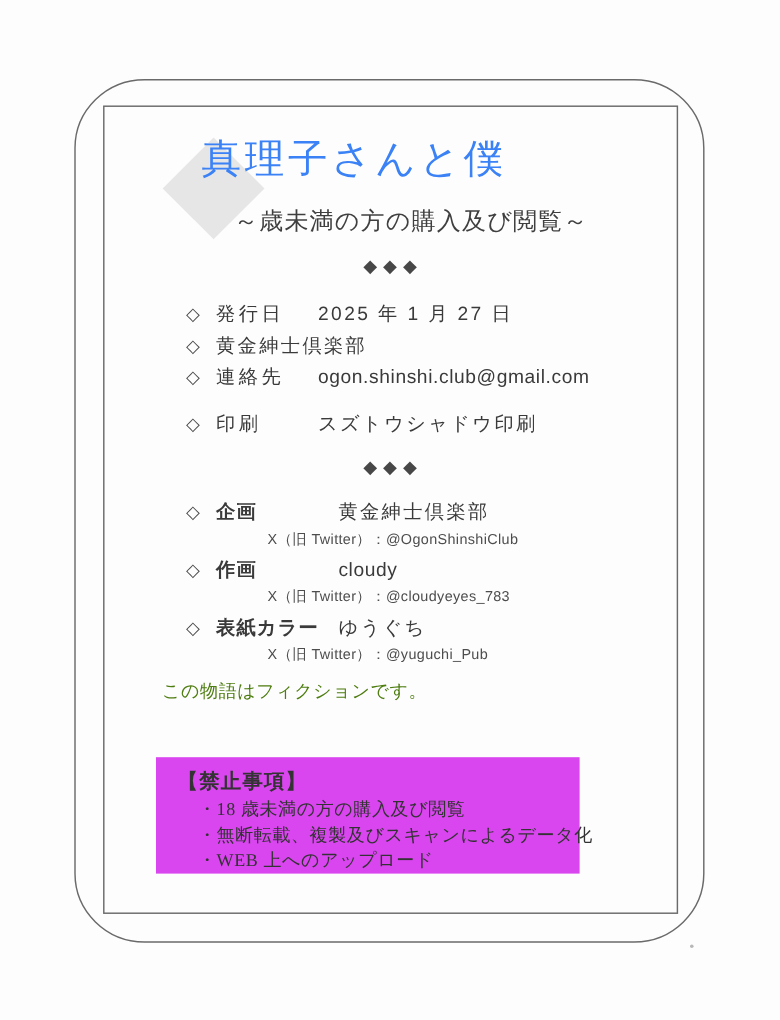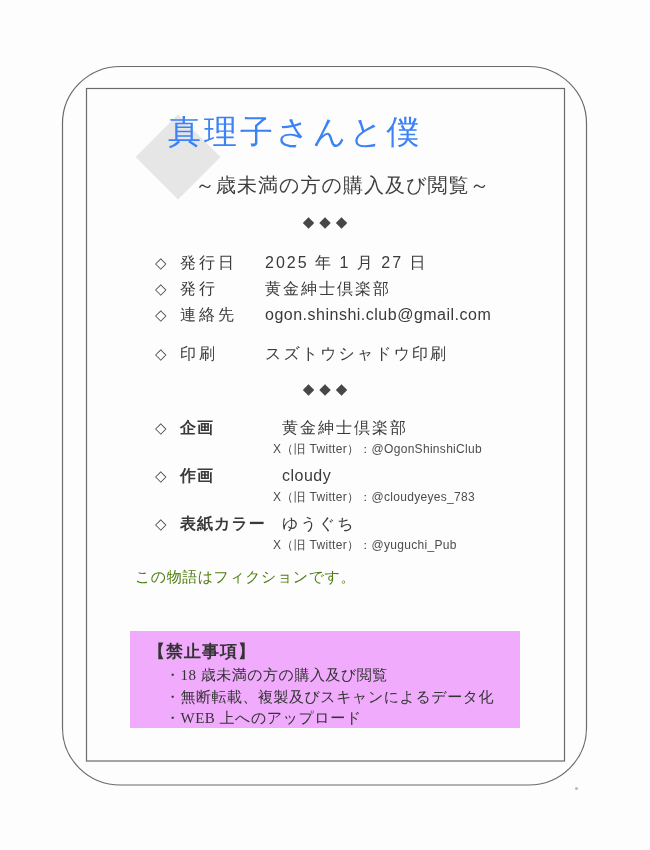--- a/index.html
+++ b/index.html
@@ -24,27 +24,27 @@
   .row.gap{margin-top:13px;}
   .bullet{display:inline-block;width:25px;font-size:15px;color:#4a4a4a;}
   .lbl{display:inline-block;width:85px;letter-spacing:3px;}
   .val{letter-spacing:2px;}
   .val.latin{letter-spacing:0.5px;text-align:right;}
   
   .credit-rows{left:155px;top:416px;}
   .crow{margin-bottom:6px;}
   .crow .main-line{display:flex;line-height:24px;font-size:16px;white-space:nowrap;}
   .crow .lbl{width:102px;letter-spacing:1px;font-weight:bold;}
-  .sub{margin-left:118px;font-size:12px;line-height:18px;color:#4d4d4d;
+  .sub{margin-left:68px;font-size:12px;line-height:18px;color:#4d4d4d;
        letter-spacing:0.3px;white-space:nowrap;}
   
   .disclaimer{left:135px;top:567px;font-family:"Liberation Serif","DejaVu Serif",serif;
               font-size:15px;line-height:21px;letter-spacing:0.5px;color:#4d7c0f;}
   
-  .pbox{left:130px;top:631px;width:390px;height:97px;background:#f0abfc;
+  .pbox{left:130px;top:631px;width:353px;height:97px;background:#d946ef;
         font-family:"Liberation Serif","DejaVu Serif",serif;color:#333;}
   .pb-title{margin:9px 0 2px 18px;font-size:17px;font-weight:bold;letter-spacing:1px;}
   .pb-item{margin-left:35px;font-size:15px;line-height:21.5px;letter-spacing:0.5px;
            white-space:nowrap;}
   .speck{left:575px;top:787px;width:3px;height:3px;border-radius:50%;background:#b8b8b8;}
 </style>
 </head>
 <body>
 
 <div class="page">
@@ -61,21 +61,20 @@
   <div class="abs divider div1">◆◆◆</div>
 
   <div class="abs pub-rows">
     <div class="row">
       <span class="bullet">◇</span>
       <span class="lbl">発行日</span>
       <span class="val">2025 年 1 月 27 日</span>
     </div>
     <div class="row">
       <span class="bullet">◇</span>
-      <span class="lbl">発行</span>
       <span class="val">黄金紳士倶楽部</span>
     </div>
     <div class="row">
       <span class="bullet">◇</span>
       <span class="lbl">連絡先</span>
       <span class="val latin">ogon.shinshi.club@gmail.com</span>
     </div>
     <div class="row gap">
       <span class="bullet">◇</span>
       <span class="lbl">印刷</span>

